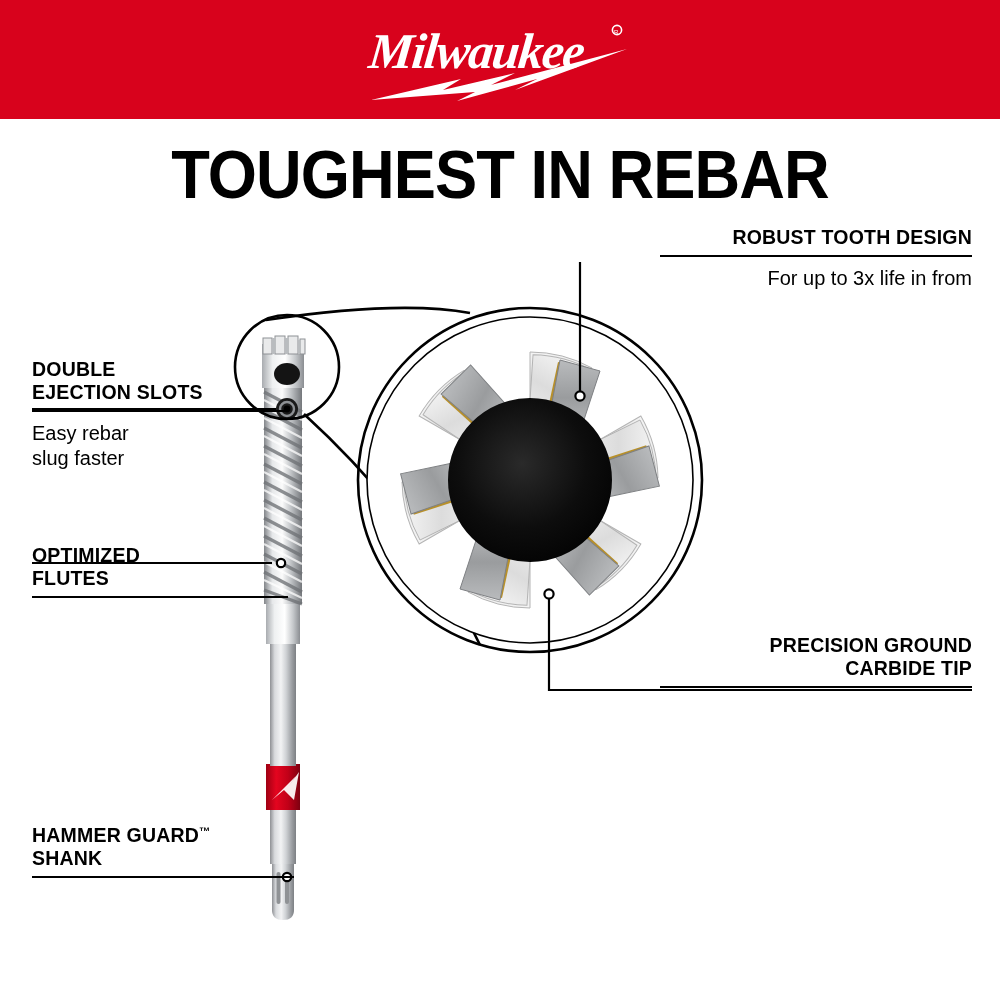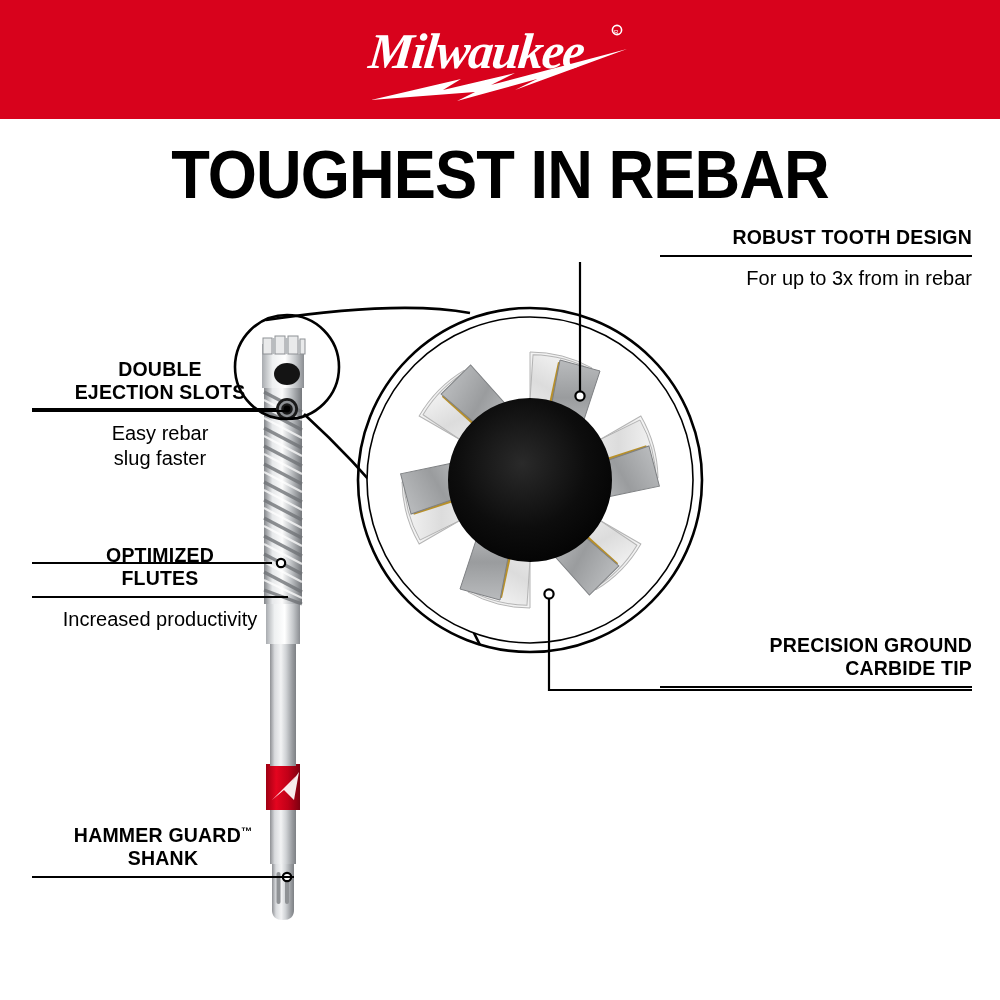--- a/index.html
+++ b/index.html
@@ -70,21 +70,21 @@
     margin-top: 9px;
     white-space: pre-line;
   }
   .callout .tm {
     font-size: 11px;
     vertical-align: super;
     font-weight: bold;
   }
 
   .align-right { text-align: right; }
-  .align-left  { text-align: center; }
+  .align-left  { text-align: left; }
 
   
   #callout-robust-tooth   { left: 660px; top: 226px; width: 312px; text-align: right; }
   #callout-precision-tip  { left: 660px; top: 634px; width: 312px; }
   #callout-double-ejection{ left: 32px;  top: 358px; width: 256px; }
   #callout-optimized-flutes{left: 32px;  top: 520px; width: 256px; margin-top: 24px; }
   #callout-hammer-guard   { left: 32px;  top: 824px; width: 262px; }
 
   
   #leader-layer {
@@ -349,41 +349,40 @@
       <circle cx="549" cy="594" r="4.6"></circle>
       <circle cx="281" cy="563" r="4.2"></circle>
       <circle cx="287" cy="877" r="4.2"></circle>
     </g>
   </svg>
 </div>
 
 <div class="callout align-right" id="callout-robust-tooth">
   <div class="c-title">ROBUST TOOTH DESIGN</div>
   <div class="c-rule"></div>
-  <div class="c-body">For up to 3x from in rebar</div>
+  <div class="c-body">For up to 3x life in from</div>
 </div>
 
 <div class="callout align-right" id="callout-precision-tip">
   <div class="c-title">PRECISION GROUND
 CARBIDE TIP</div>
   <div class="c-rule"></div>
 </div>
 
 <div class="callout align-left" id="callout-double-ejection">
   <div class="c-title">DOUBLE
 EJECTION SLOTS</div>
   <div class="c-rule"></div>
   <div class="c-body">Easy rebar
 slug faster</div>
 </div>
 
 <div class="callout align-left" id="callout-optimized-flutes">
   <div class="c-title">OPTIMIZED
 FLUTES</div>
   <div class="c-rule"></div>
-  <div class="c-body">Increased productivity</div>
 </div>
 
 <div class="callout align-left" id="callout-hammer-guard">
   <div class="c-title"><span>HAMMER GUARD</span><span class="tm">™</span><span>
 SHANK</span></div>
   <div class="c-rule"></div>
 </div>
 
 </body></html>

